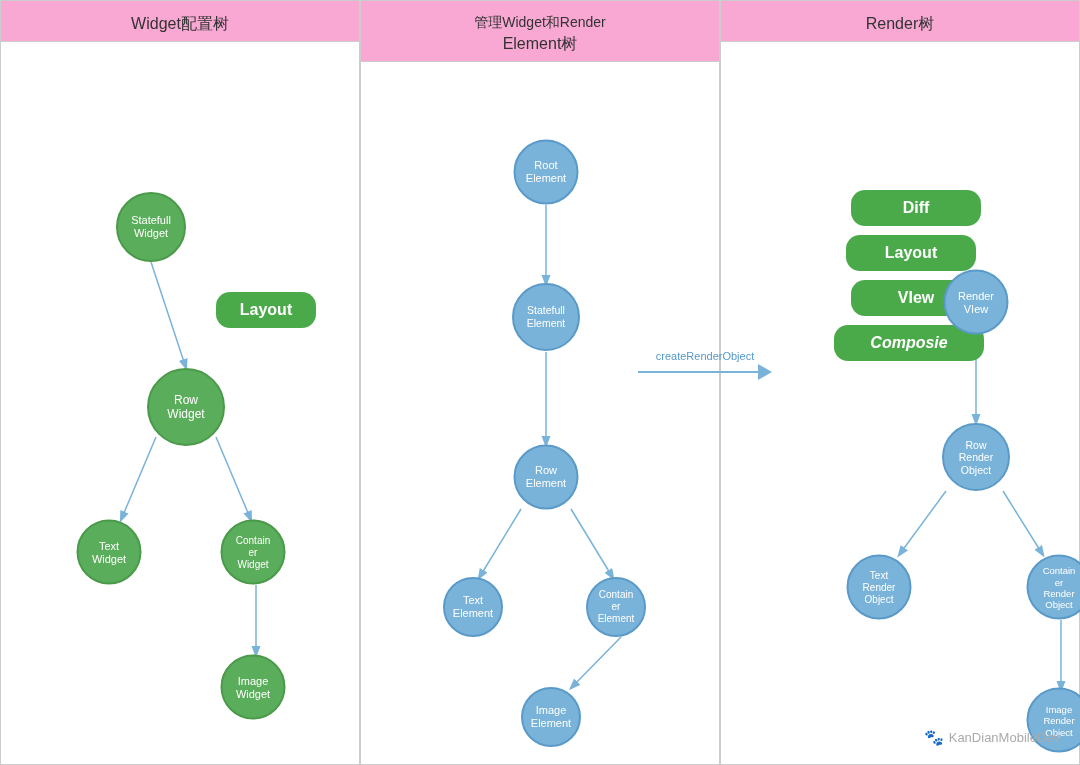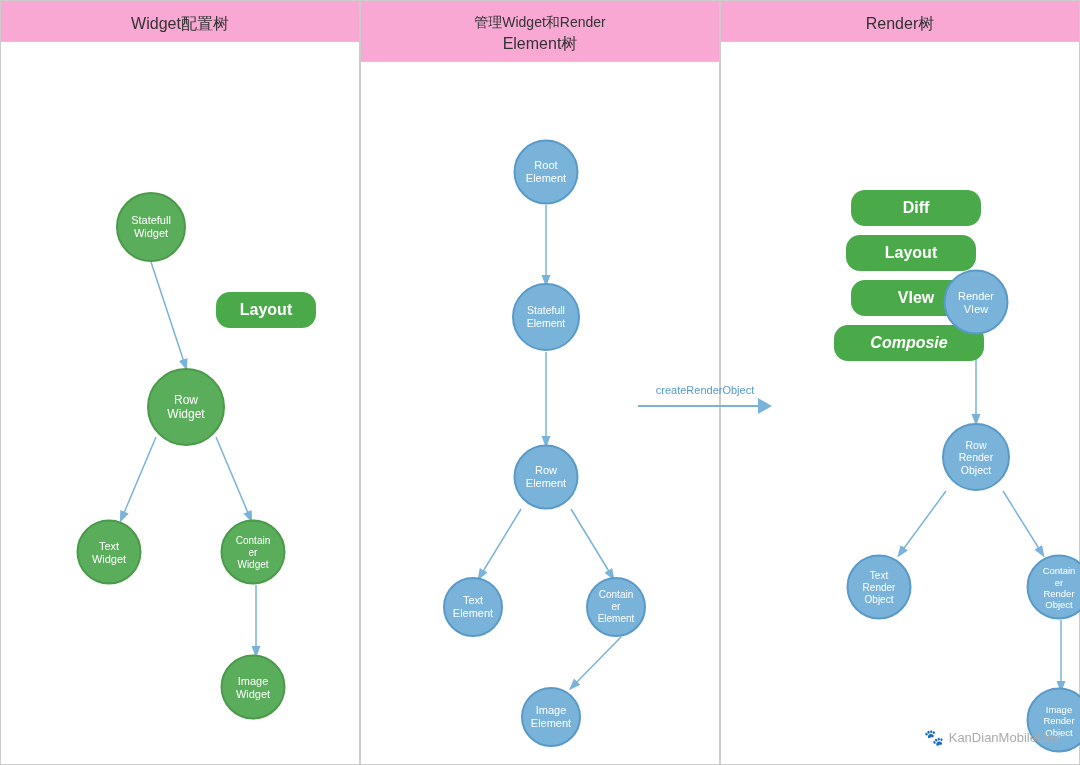--- a/index.html
+++ b/index.html
@@ -247,21 +247,21 @@
       </div>
 
       <div class="node-circle node-blue" style="width:65px;height:65px;left:338px;top:678px;">
         <span style="font-size:9.5px;">Image<br>Render<br>Object</span>
       </div>
     </div>
   </div>
 
 
   <div style="position:absolute;left:638px;top:350px;display:flex;flex-direction:column;align-items:center;pointer-events:none;">
-    <span style="font-size:11px;color:#5599cc;margin-bottom:2px;white-space:nowrap;margin-top:34px;">createRenderObject</span>
+    <span style="font-size:11px;color:#5599cc;margin-bottom:2px;white-space:nowrap;">createRenderObject</span>
     <div style="display:flex;align-items:center;">
       <div style="width:120px;height:2px;background:#7ab3d9;"></div>
       <div style="width:0;height:0;border-top:8px solid transparent;border-bottom:8px solid transparent;border-left:14px solid #7ab3d9;"></div>
     </div>
   </div>
 
   <div class="watermark">
     <span style="font-size:16px;">🐾</span>
     <span>KanDianMobileDev</span>
   </div>

